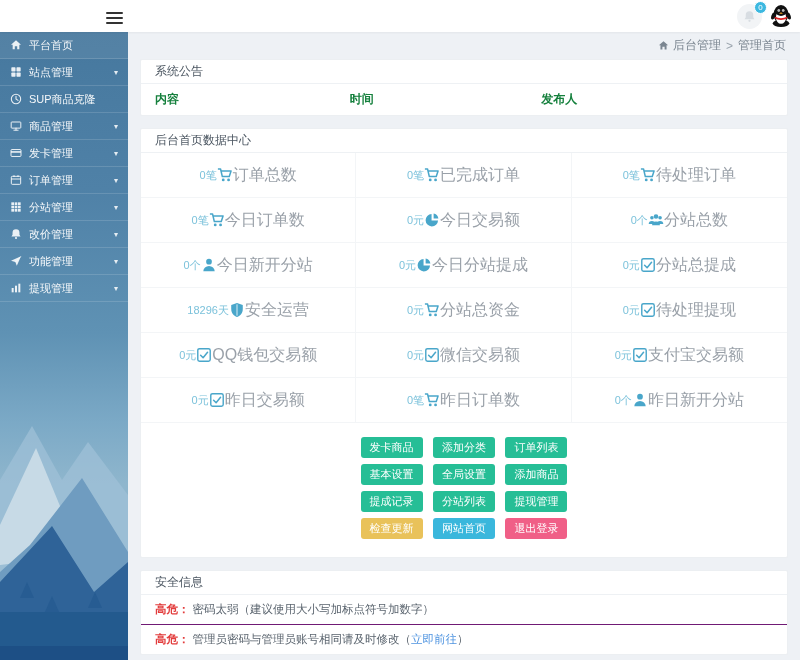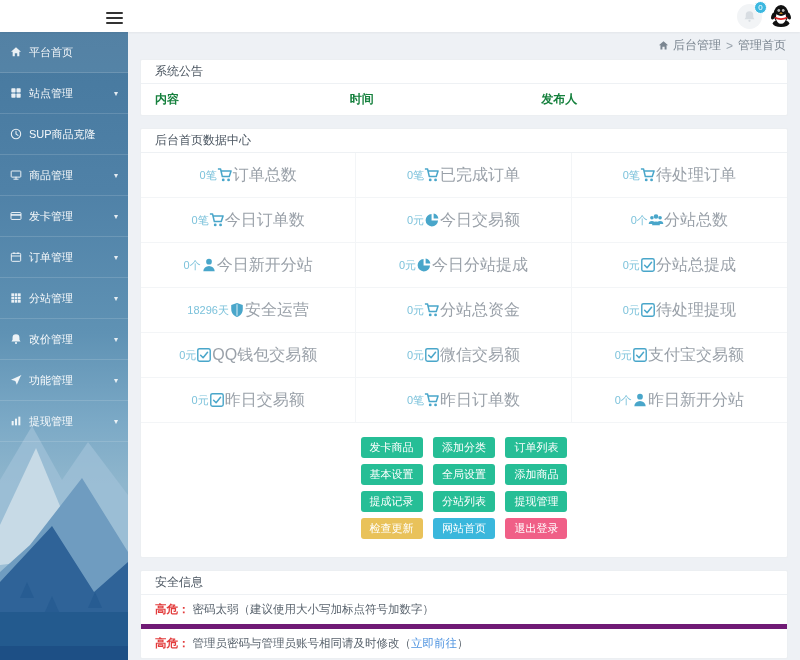--- a/index.html
+++ b/index.html
@@ -13,21 +13,21 @@
   .topbar-right { position:absolute; right:8px; top:3px; height:26px; display:flex; align-items:center; gap:8px; }
   .bell-wrap { position:relative; width:25px; height:25px; background:#f2f4f6; border-radius:50%; display:flex; align-items:center; justify-content:center; cursor:pointer; }
   .bell-wrap svg { width:13px; height:13px; color:#d8dde2; }
   .notif-badge { position:absolute; top:-3px; right:-5px; min-width:13px; height:13px; background:#3cb8e0; color:#fff; font-size:8px; line-height:12px; text-align:center; border-radius:50%; border:1px solid #fff; }
   .qq-wrap { width:22px; height:24px; cursor:pointer; }
 
   
   .sidebar { position:absolute; top:32px; left:0; width:128px; height:628px; z-index:5; overflow:hidden;
     background:linear-gradient(180deg,#46789e 0%,#4f81a7 25%,#5f92b4 48%,#7ba9c6 62%,#8fb6cd 72%); }
   .menu { position:relative; z-index:2; }
-  .menu-item { height:41px; display:flex; align-items:center; padding:0 10px; font-size:11px; color:rgba(255,255,255,.95); border-bottom:1px solid rgba(255,255,255,.14); cursor:pointer; white-space:nowrap; }
+  .menu-item { height:27px; display:flex; align-items:center; padding:0 10px; font-size:11px; color:rgba(255,255,255,.95); border-bottom:1px solid rgba(255,255,255,.14); cursor:pointer; white-space:nowrap; }
   .menu-item.active { background:rgba(255,255,255,.07); }
   .mi { width:12px; height:12px; margin-right:7px; color:rgba(255,255,255,.88); flex:0 0 12px; }
   .mi svg { width:12px; height:12px; display:block; }
   .caret { margin-left:auto; font-size:8px; color:rgba(255,255,255,.85); }
   .mountains { position:absolute; bottom:0; left:0; width:128px; height:330px; z-index:1; }
 
   
   .content { position:absolute; top:32px; left:128px; width:672px; height:628px; overflow:hidden; }
   .breadcrumb-row { height:27px; display:flex; align-items:center; justify-content:flex-end; padding:0 14px; font-size:12px; color:#7b8691; }
   .breadcrumb-row svg { width:11px; height:11px; margin-right:4px; color:#7b8691; }
@@ -51,21 +51,21 @@
   .sl { font-size:16px; color:#9aa1a9; line-height:12px; }
 
   .btn-rows { padding:8px 0 12px; text-align:center; }
   .btn-row { margin:6px 0; }
   .qbtn { display:inline-block; margin:0 3px; padding:4px 9px; font-size:11px; line-height:13px; color:#fff; border:none; border-radius:3px; cursor:pointer; font-family:inherit; }
   .qbtn.green { background:#26be96; }
   .qbtn.yellow { background:#e9c25a; }
   .qbtn.lightblue { background:#3ab7dc; }
   .qbtn.pink { background:#f05f87; }
 
-  .sec-row { padding:7px 14px; font-size:11.5px; color:#5a646e; border-bottom:5px solid #701a75; }
+  .sec-row { padding:7px 14px; font-size:11.5px; color:#5a646e; border-bottom:1px solid #701a75; }
   .sec-row:last-child { border-bottom:none; }
   .lvl { color:#e23c3c; font-weight:bold; margin-right:3px; }
   .sec-link { color:#4f94e0; cursor:pointer; }
 
   .defs { position:absolute; width:0; height:0; overflow:hidden; }
 </style>
 </head>
 <body>
 
 <svg class="defs" xmlns="http://www.w3.org/2000/svg">

